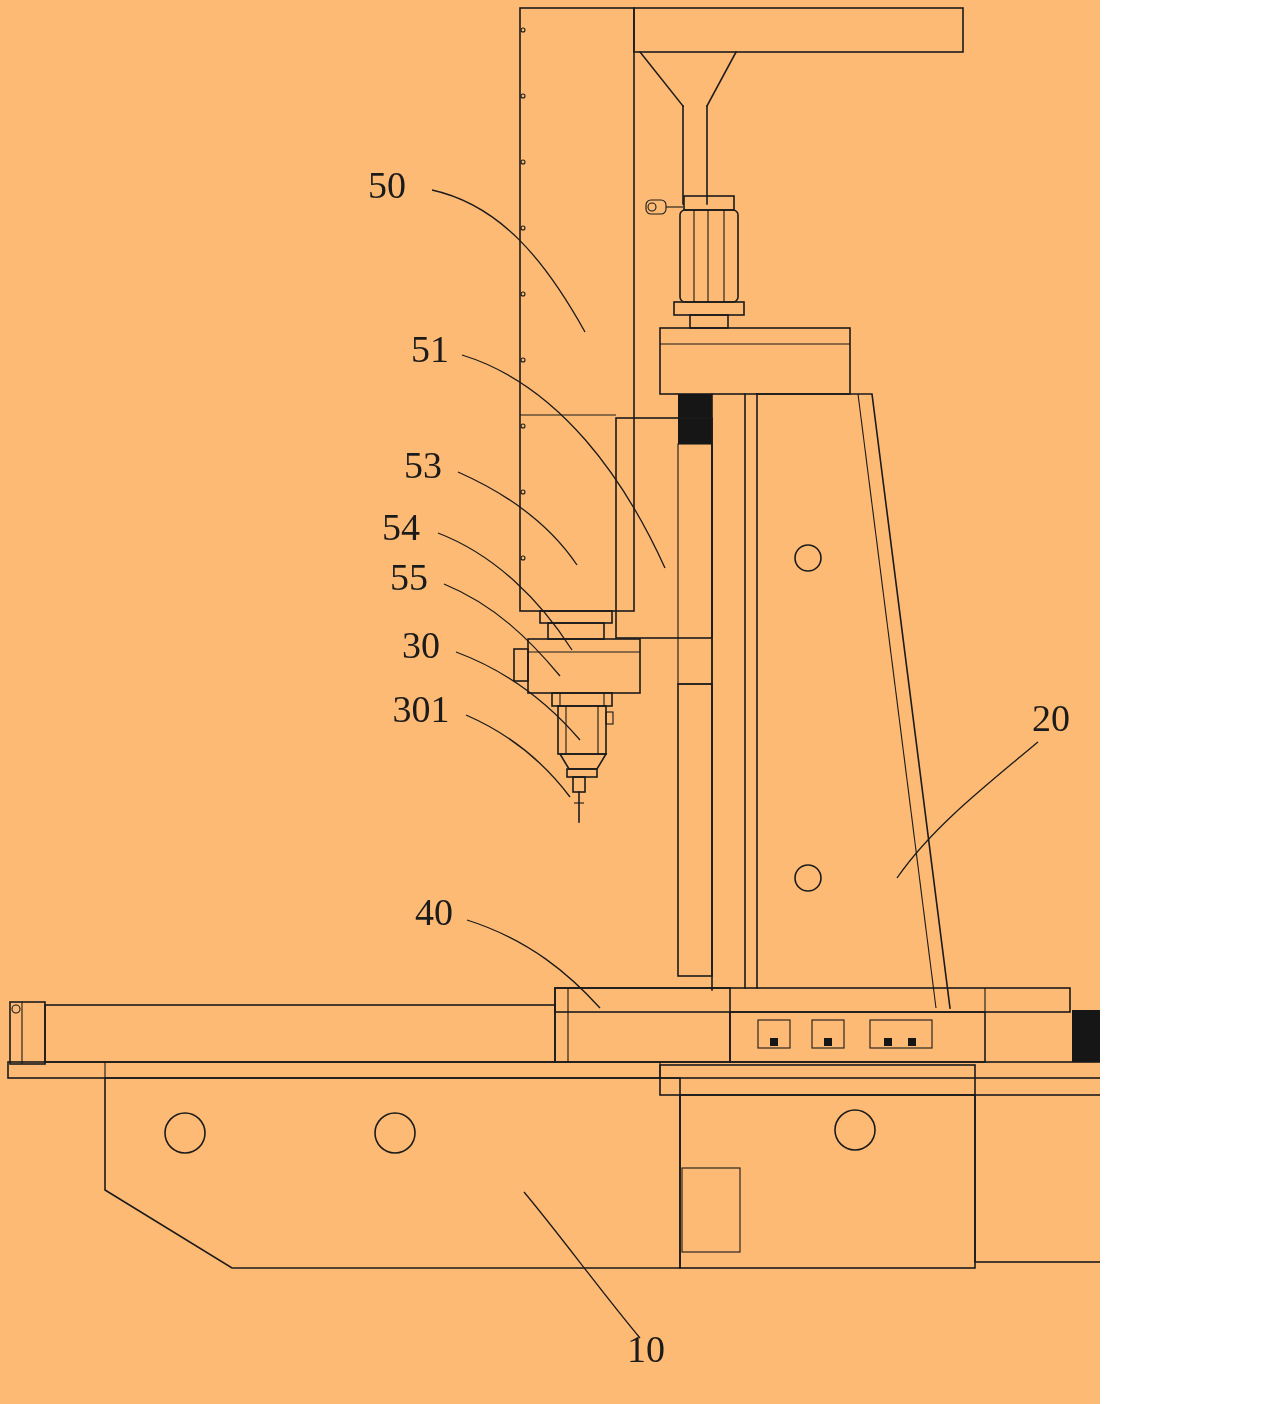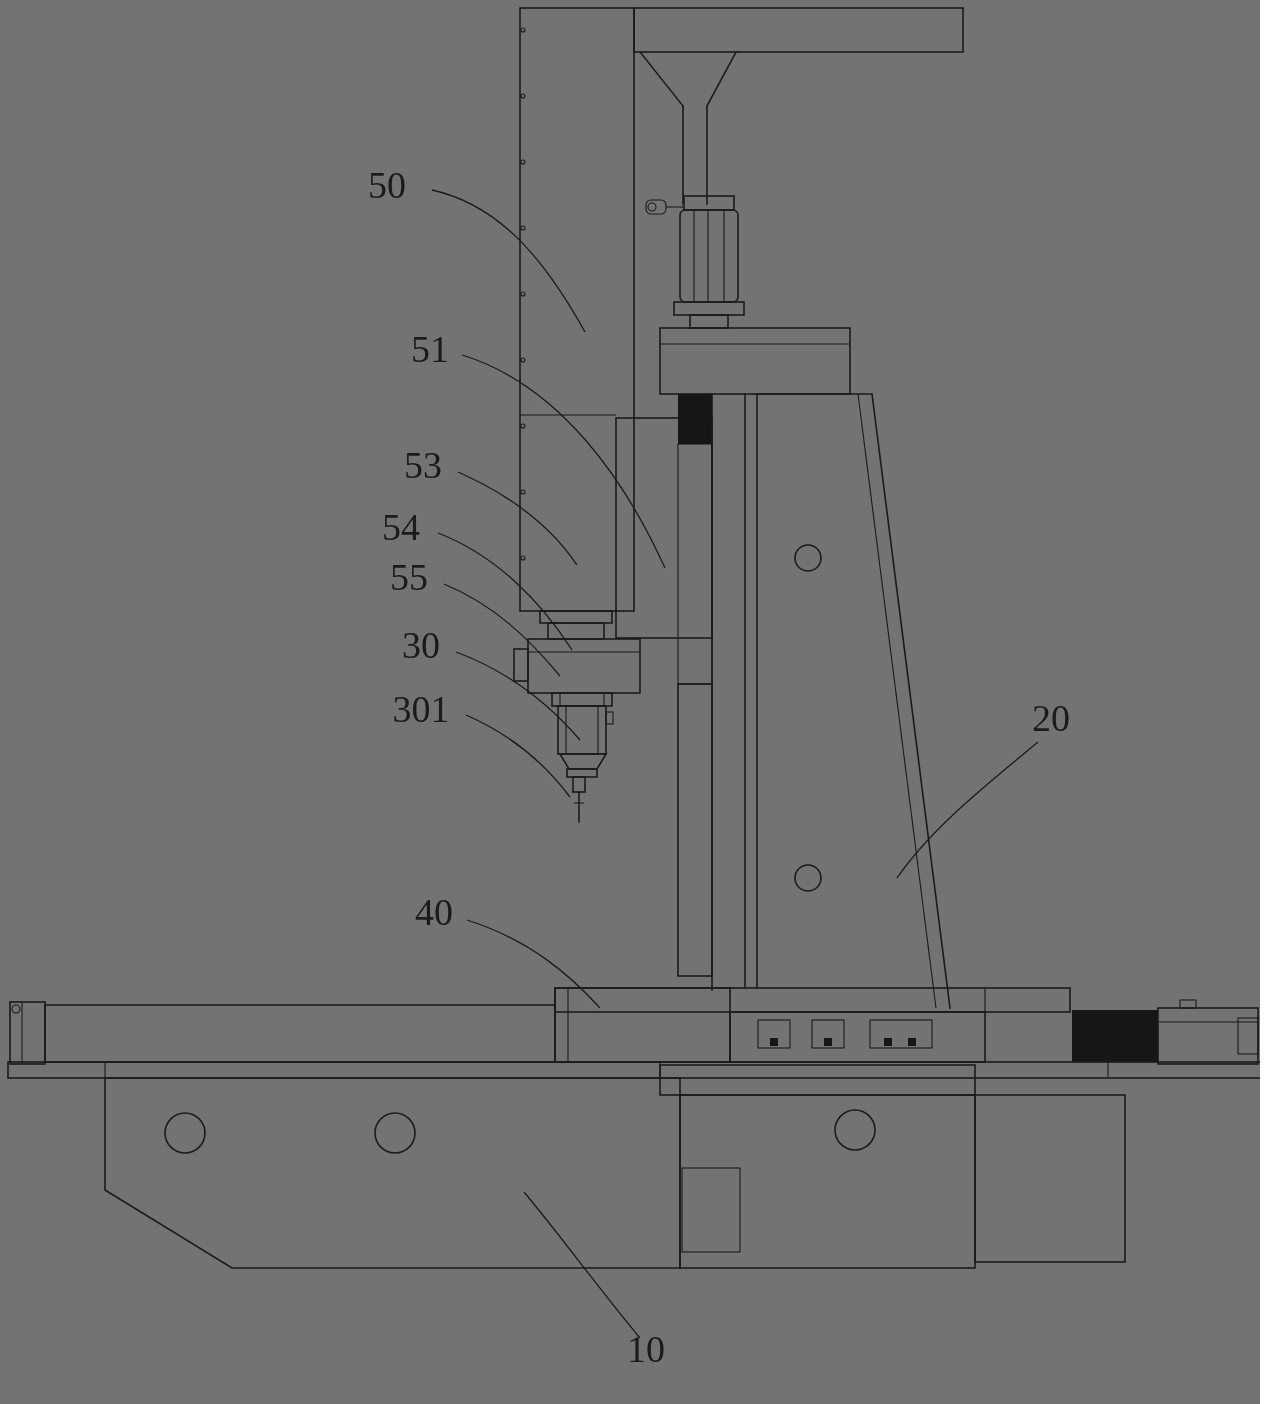--- a/index.html
+++ b/index.html
@@ -1,16 +1,16 @@
 <!DOCTYPE html>
 <html><head>
 <meta charset="utf-8">
 <style>
   html,body{margin:0;padding:0;background:#ffffff;}
-  .page{position:relative;width:1260px;height:1404px;background:#737373;overflow:hidden;
+  .page{position:relative;width:1100px;height:1404px;background:#fdba74;overflow:hidden;
         font-family:"Liberation Serif", serif;}
   svg{display:block;}
   .ink{stroke:#1b1b1b;fill:none;stroke-width:1.6;stroke-linecap:square;stroke-linejoin:miter;}
   .thin{stroke:#1b1b1b;fill:none;stroke-width:1.1;}
   .solid{fill:#161616;stroke:none;}
   .leader{stroke:#1b1b1b;fill:none;stroke-width:1.3;}
   .callout{font-family:"Liberation Serif", serif;font-size:38px;fill:#1b1b1b;}
 </style>
 </head>
 <body>

